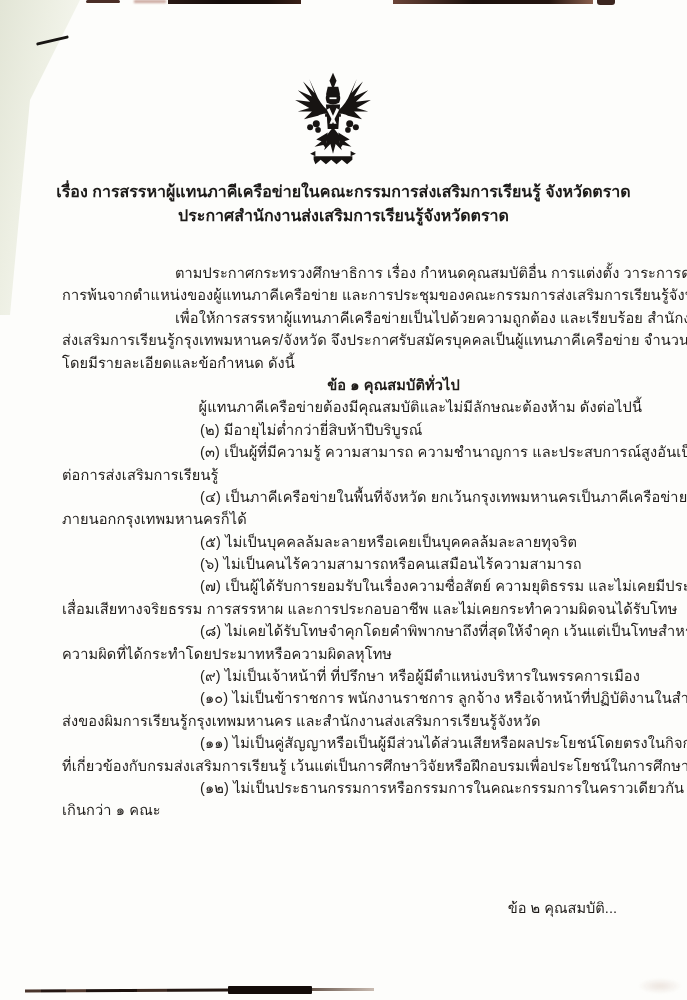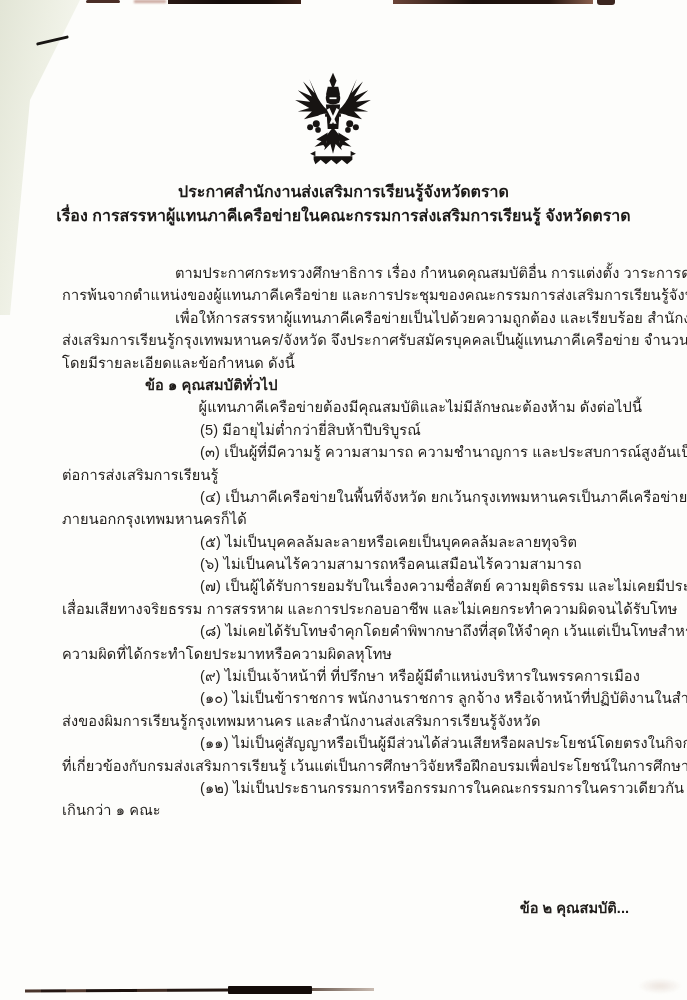--- a/index.html
+++ b/index.html
@@ -42,26 +42,26 @@
   .emblem svg{width:100%;height:100%;}
   .titles{position:absolute;left:0;top:180px;width:687px;text-align:center;}
   .title-line{font-size:16px;font-weight:700;color:#1c1a18;line-height:24px;}
   .doc{position:absolute;left:62px;top:262px;width:580px;}
   .ln{
     font-size:14.6px;line-height:22.4px;height:22.4px;
     color:#201d1a;white-space:nowrap;font-weight:500;
     letter-spacing:.1px;
   }
   .indent-para{padding-left:113px;}
-  .indent-head{padding-left:83px;font-weight:700;}
+  .indent-head{padding-left:83px;font-weight:700;text-align:center;}
   .indent-sub{padding-left:108px;text-align:right;}
   .indent-item{padding-left:138px;}
   .footer-cont{
-    position:absolute;right:58px;top:896px;
-    font-size:14.6px;color:#201d1a;font-weight:700;white-space:nowrap;
+    position:absolute;right:70px;top:896px;
+    font-size:14.6px;color:#201d1a;font-weight:400;white-space:nowrap;
   }
 </style>
 </head>
 <body>
 
 <div class="page">
 
   <div class="corner-shade"></div>
   <div class="pen-dash"></div>
   <div class="topband tb1"></div>
@@ -109,33 +109,33 @@
           <path d="M76 92 L70 89 L70 95 Z"></path>
       </g>
       <g fill="#fdfdfb">
         <path d="M46 40 L54 58 L51 58 L43 42 Z"></path>
         <path d="M54 40 L46 58 L49 58 L57 42 Z"></path>
       </g>
     </svg>
   </div>
 
   <div class="titles">
+    <div class="title-line">เรื่อง  การสรรหาผู้แทนภาคีเครือข่ายในคณะกรรมการส่งเสริมการเรียนรู้ จังหวัดตราด</div>
     <div class="title-line">ประกาศสำนักงานส่งเสริมการเรียนรู้จังหวัดตราด</div>
-    <div class="title-line">เรื่อง  การสรรหาผู้แทนภาคีเครือข่ายในคณะกรรมการส่งเสริมการเรียนรู้ จังหวัดตราด</div>
   </div>
 
   <div class="doc">
     <div class="ln indent-para">ตามประกาศกระทรวงศึกษาธิการ เรื่อง กำหนดคุณสมบัติอื่น การแต่งตั้ง วาระการดำรงตำแหน่ง</div>
     <div class="ln">การพ้นจากตำแหน่งของผู้แทนภาคีเครือข่าย และการประชุมของคณะกรรมการส่งเสริมการเรียนรู้จังหวัด</div>
     <div class="ln indent-para">เพื่อให้การสรรหาผู้แทนภาคีเครือข่ายเป็นไปด้วยความถูกต้อง และเรียบร้อย สำนักงาน</div>
     <div class="ln">ส่งเสริมการเรียนรู้กรุงเทพมหานคร/จังหวัด จึงประกาศรับสมัครบุคคลเป็นผู้แทนภาคีเครือข่าย จำนวนไม่เกิน ๘ คน</div>
     <div class="ln">โดยมีรายละเอียดและข้อกำหนด ดังนี้</div>
     <div class="ln indent-head">ข้อ ๑  คุณสมบัติทั่วไป</div>
     <div class="ln indent-sub">ผู้แทนภาคีเครือข่ายต้องมีคุณสมบัติและไม่มีลักษณะต้องห้าม ดังต่อไปนี้</div>
-    <div class="ln indent-item">(5) มีอายุไม่ต่ำกว่ายี่สิบห้าปีบริบูรณ์</div>
+    <div class="ln indent-item">(๒) มีอายุไม่ต่ำกว่ายี่สิบห้าปีบริบูรณ์</div>
     <div class="ln indent-item">(๓) เป็นผู้ที่มีความรู้ ความสามารถ ความชำนาญการ และประสบการณ์สูงอันเป็นประโยชน์</div>
     <div class="ln">ต่อการส่งเสริมการเรียนรู้</div>
     <div class="ln indent-item">(๔) เป็นภาคีเครือข่ายในพื้นที่จังหวัด ยกเว้นกรุงเทพมหานครเป็นภาคีเครือข่าย</div>
     <div class="ln">ภายนอกกรุงเทพมหานครก็ได้</div>
     <div class="ln indent-item">(๕) ไม่เป็นบุคคลล้มละลายหรือเคยเป็นบุคคลล้มละลายทุจริต</div>
     <div class="ln indent-item">(๖) ไม่เป็นคนไร้ความสามารถหรือคนเสมือนไร้ความสามารถ</div>
     <div class="ln indent-item">(๗) เป็นผู้ได้รับการยอมรับในเรื่องความซื่อสัตย์ ความยุติธรรม และไม่เคยมีประวัติ</div>
     <div class="ln">เสื่อมเสียทางจริยธรรม การสรรหาผ และการประกอบอาชีพ และไม่เคยกระทำความผิดจนได้รับโทษ</div>
     <div class="ln indent-item">(๘) ไม่เคยได้รับโทษจำคุกโดยคำพิพากษาถึงที่สุดให้จำคุก เว้นแต่เป็นโทษสำหรับ</div>
     <div class="ln">ความผิดที่ได้กระทำโดยประมาทหรือความผิดลหุโทษ</div>

